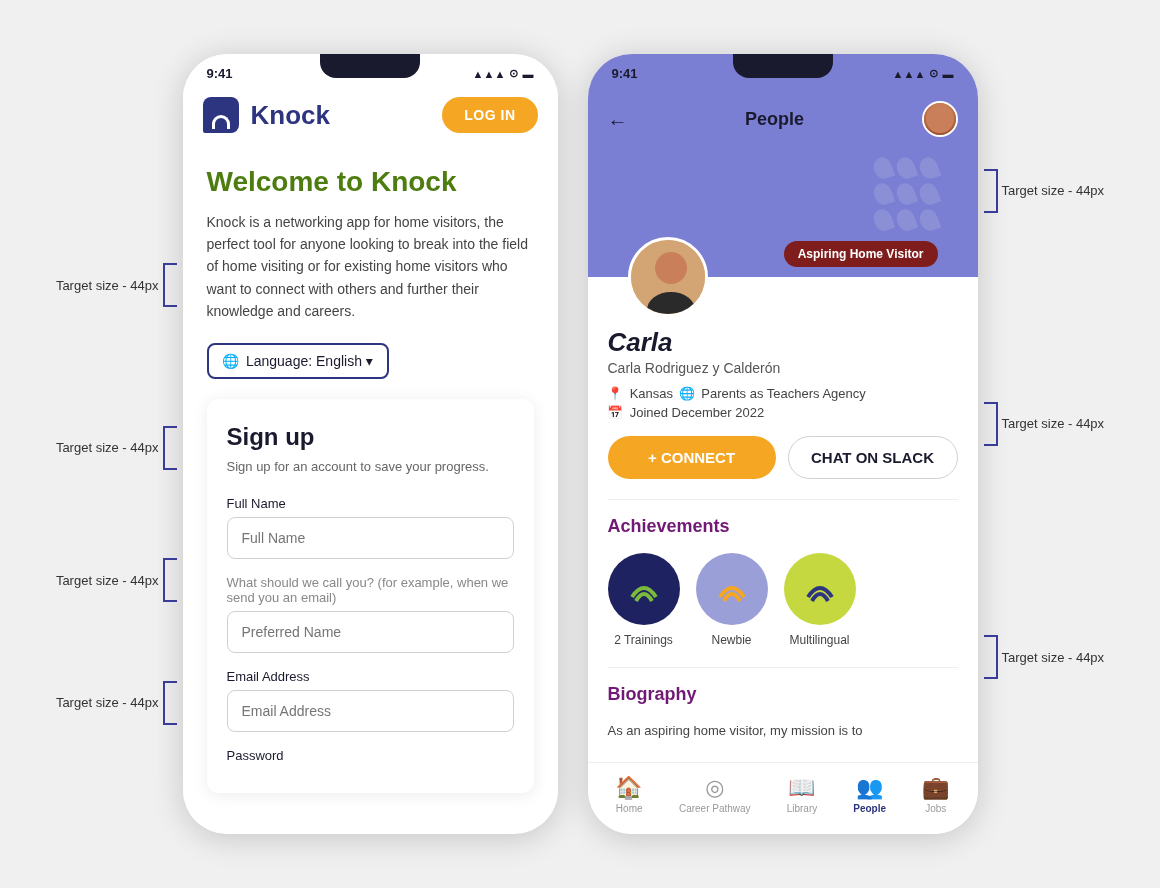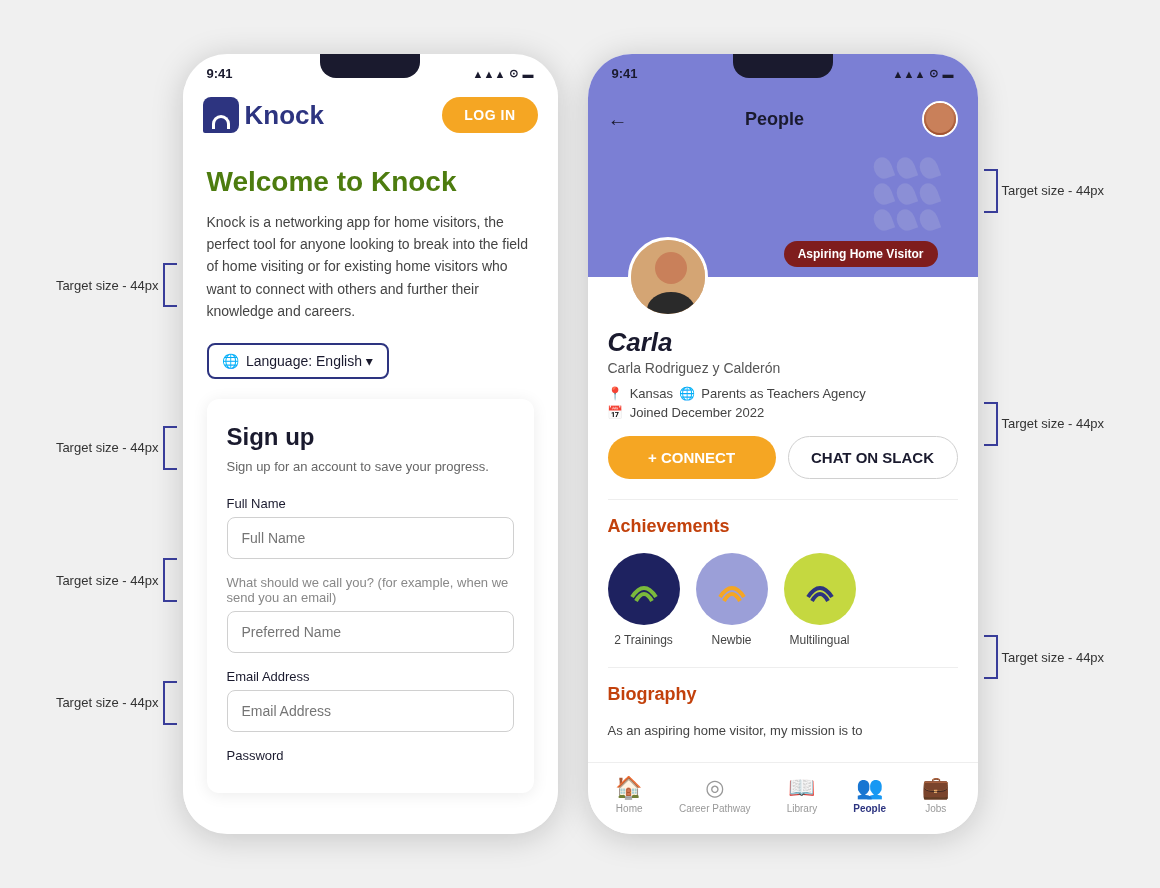--- a/index.html
+++ b/index.html
@@ -346,21 +346,21 @@
 
     .divider {
       height: 1px;
       background: #eee;
       margin: 16px 0;
     }
 
     .section-title {
       font-size: 18px;
       font-weight: 800;
-      color: #c2410c;
+      color: #701a75;
       margin-bottom: 16px;
     }
 
     .achievements-row {
       display: flex;
       gap: 16px;
       justify-content: flex-start;
       margin-bottom: 20px;
     }
 
@@ -441,21 +441,21 @@
     .ann-row {
       display: flex;
       align-items: center;
       gap: 4px;
     }
 
     
     .knock-logo-wrap {
       display: flex;
       align-items: center;
-      gap: 2px;
+      gap: 8px;
     }
 
     .knock-k-icon {
       width: 36px;
       height: 36px;
       background: #2d3480;
       border-radius: 8px 8px 8px 2px;
       display: flex;
       align-items: flex-end;
       justify-content: center;

